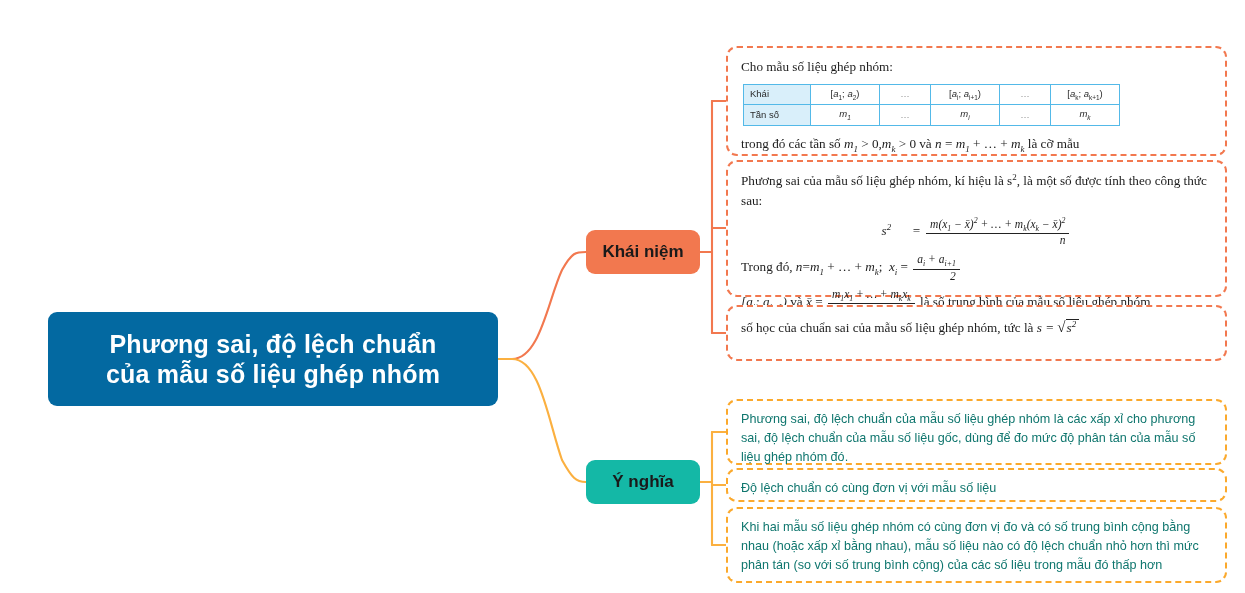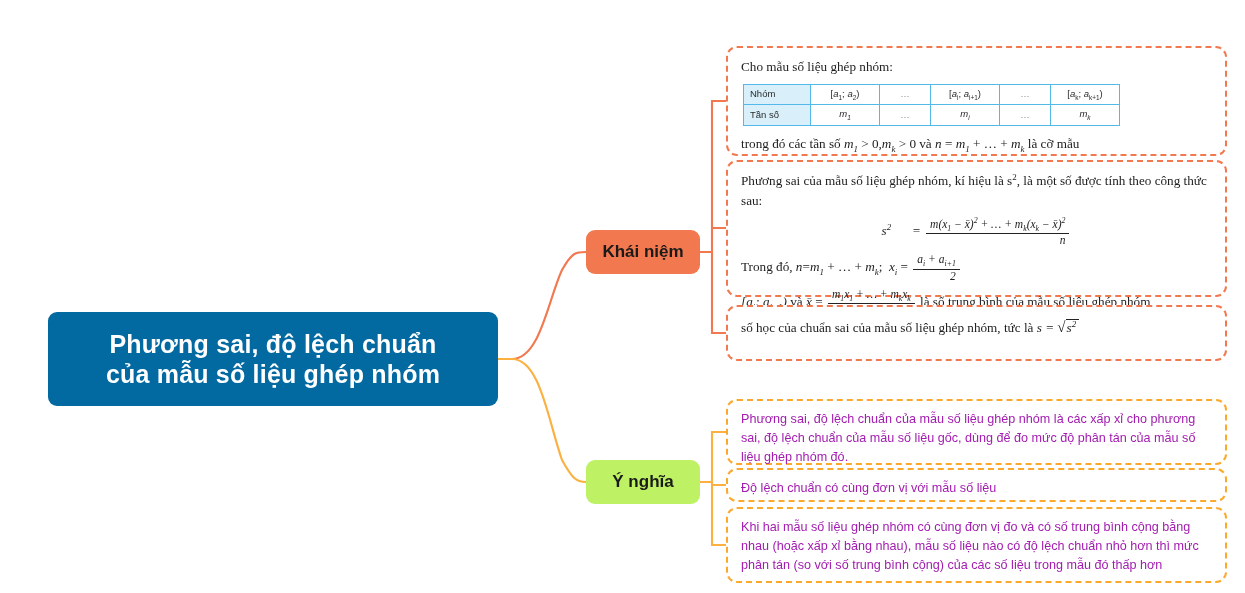--- a/index.html
+++ b/index.html
@@ -46,21 +46,21 @@
     font-weight:600;
     color:#1a1a1a;
     white-space:nowrap;
   }
   #branch-khai-niem{
     left:586px;top:230px;width:114px;height:44px;
     background:#F2784F;
   }
   #branch-y-nghia{
     left:586px;top:460px;width:114px;height:44px;
-    background:#bef264;
+    background:#14b8a6;
   }
 
   
   .leaf{
     position:absolute;
     box-sizing:border-box;
     border:2px dashed #F2784F;
     border-radius:11px;
     background:#ffffff;
     padding:9px 13px;
@@ -73,21 +73,21 @@
     color:#1c1c1c;
     font-size:13.2px;
     line-height:1.5;
   }
   .serif p{margin:0 0 5px 0;}
   .serif p:last-child{margin-bottom:0;}
 
   
   .sans{
     font-family:"Liberation Sans", sans-serif;
-    color:#a21caf;
+    color:#0f766e;
     font-size:12.6px;
     line-height:1.52;
   }
   .sans p{margin:0;}
 
   
   table.group-table{
     border-collapse:collapse;
     margin:7px 0 8px 2px;
     font-family:"Liberation Sans", sans-serif;
@@ -173,21 +173,21 @@
   <div class="branch-node" id="branch-y-nghia">
     <span class="branch-label">Ý nghĩa</span>
   </div>
 
   <div class="leaf serif" id="leaf-dinhnghia-bang">
     <p>Cho mẫu số liệu ghép nhóm:</p>
 
     <table class="group-table">
       <tbody>
           <tr>
-        <td class="rowhead">Nhóm</td>
+        <td class="rowhead">Khái</td>
         <td class="cell">[<span class="italic">a</span><sub>1</sub>; <span class="italic">a</span><sub>2</sub>)</td>
         <td class="dots">…</td>
         <td class="cell">[<span class="italic">a</span><sub>i</sub>; <span class="italic">a</span><sub>i+1</sub>)</td>
         <td class="dots">…</td>
         <td class="cell">[<span class="italic">a</span><sub>k</sub>; <span class="italic">a</span><sub>k+1</sub>)</td>
       </tr>
       <tr>
         <td class="rowhead">Tần số</td>
         <td class="cell italic">m<sub>1</sub></td>
         <td class="dots">…</td>

